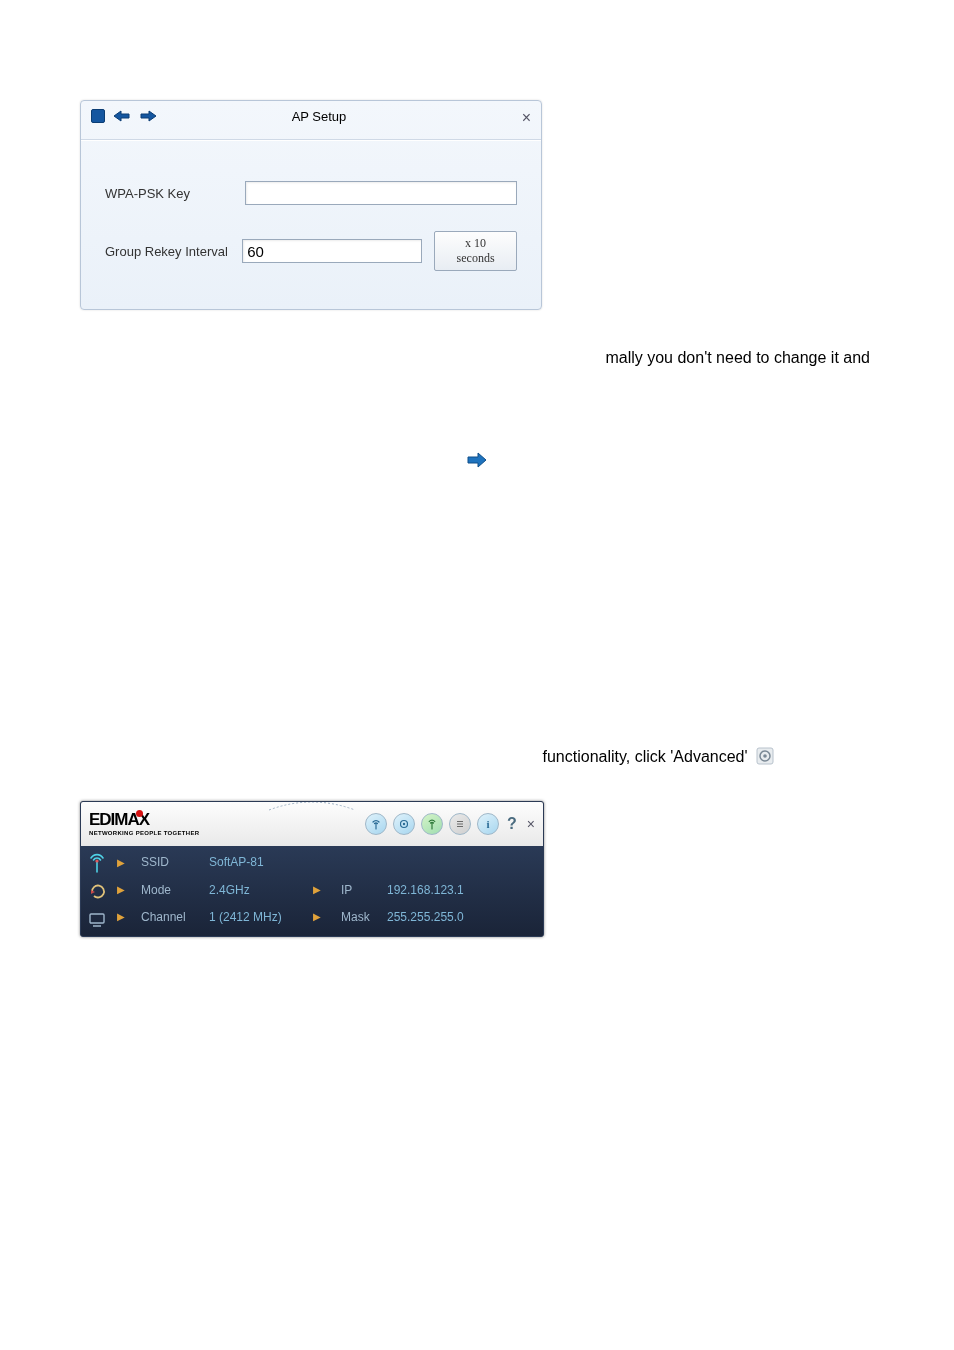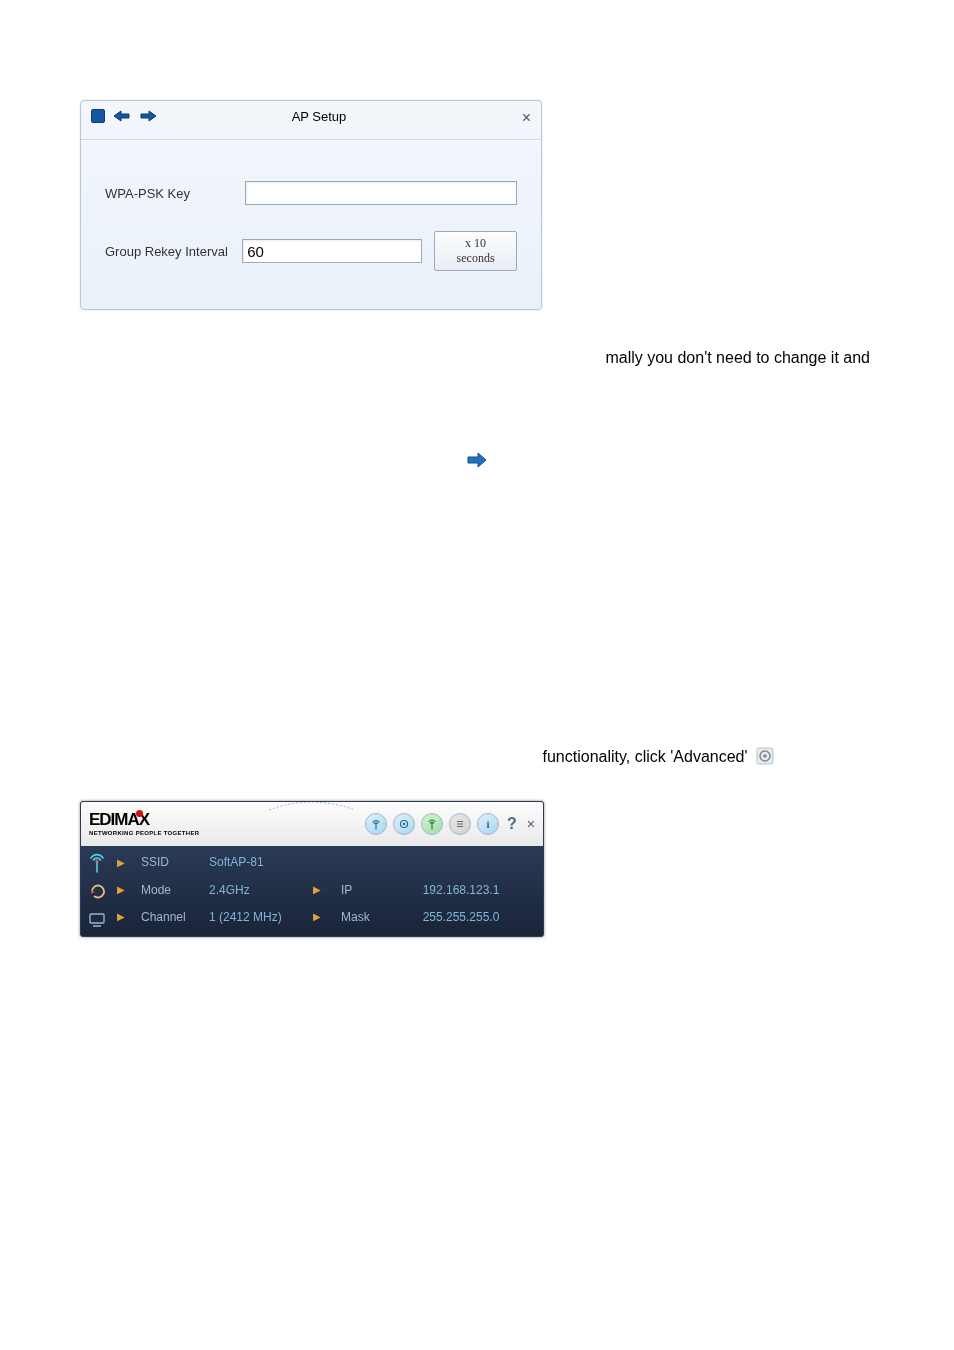--- a/index.html
+++ b/index.html
@@ -40,21 +40,21 @@
   .q-mark{font-size:16px;color:#4a6b7f;font-weight:700;margin:0 2px;}
   .x-mark{font-size:14px;color:#556;margin-left:2px;}
   .brace{position:absolute;left:50%;transform:translateX(-50%);top:-4px;width:90px;height:12px;}
   .edi-body{display:flex;background:linear-gradient(#2a3a56,#1a2438);}
   .edi-side{width:32px;display:flex;flex-direction:column;align-items:center;padding:6px 0;gap:6px;}
   .side-ic{width:22px;height:22px;display:flex;align-items:center;justify-content:center;border-radius:3px;}
   .edi-grid{flex:1;padding:8px 8px 10px 4px;display:grid;grid-template-columns:20px 64px 100px 24px 42px 1fr;row-gap:10px;column-gap:4px;font-size:12px;color:#9ec7b8;align-items:center;}
   .g-bullet{color:#e0a23b;font-size:10px;}
   .g-lab{color:#9fb7cc;}
   .g-val{color:#7fb6d6;}
-  .g-val2{color:#7fb6d6;text-align:center;}
+  .g-val2{color:#7fb6d6;}
   .arrow-block{text-align:center;margin-top:80px;}
   .spacer-md{height:180px;}
 </style>
 </head>
 <body>
 
 <div class="page">
 
   <div class="ap-win">
     <div class="ap-title">

